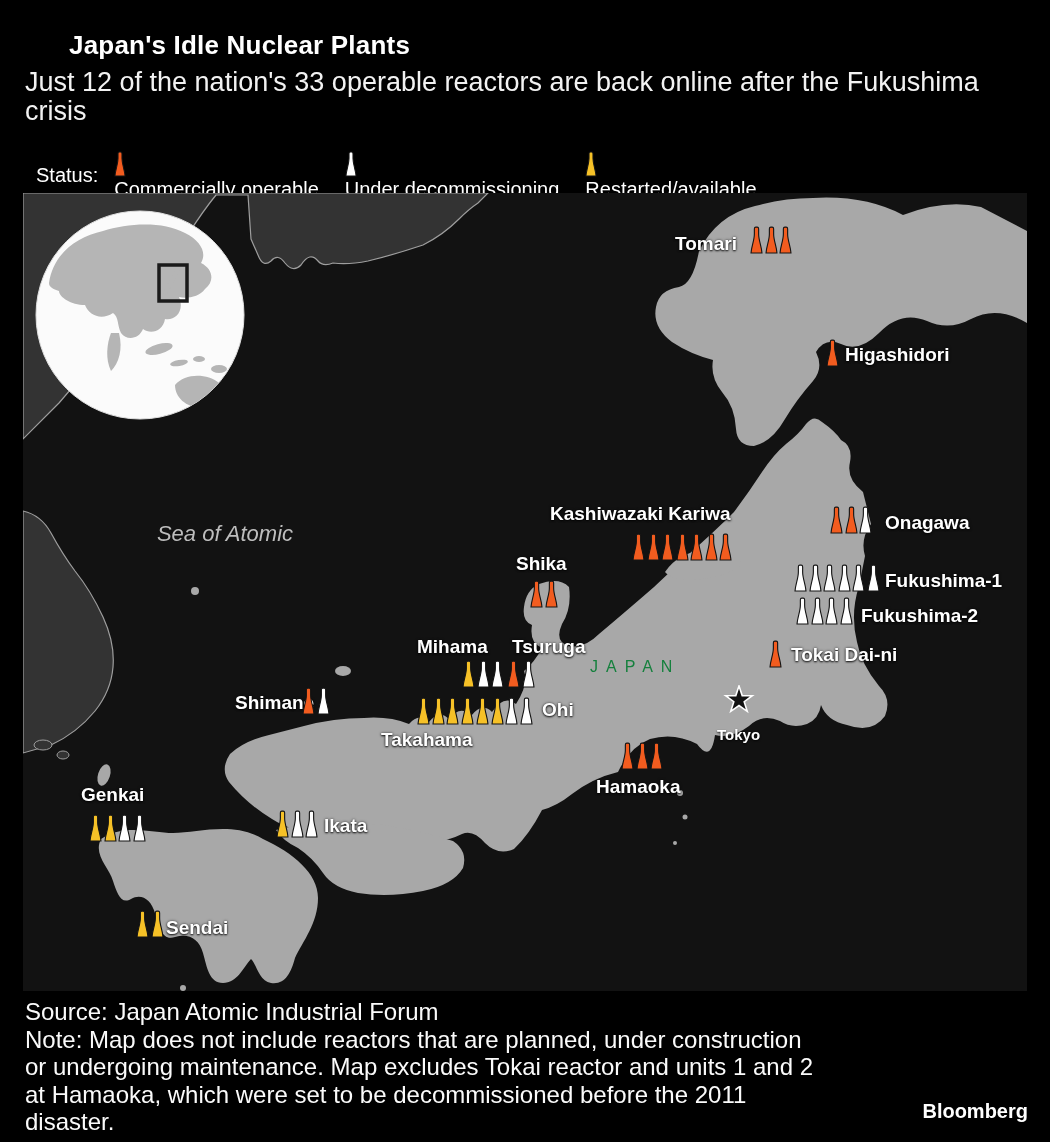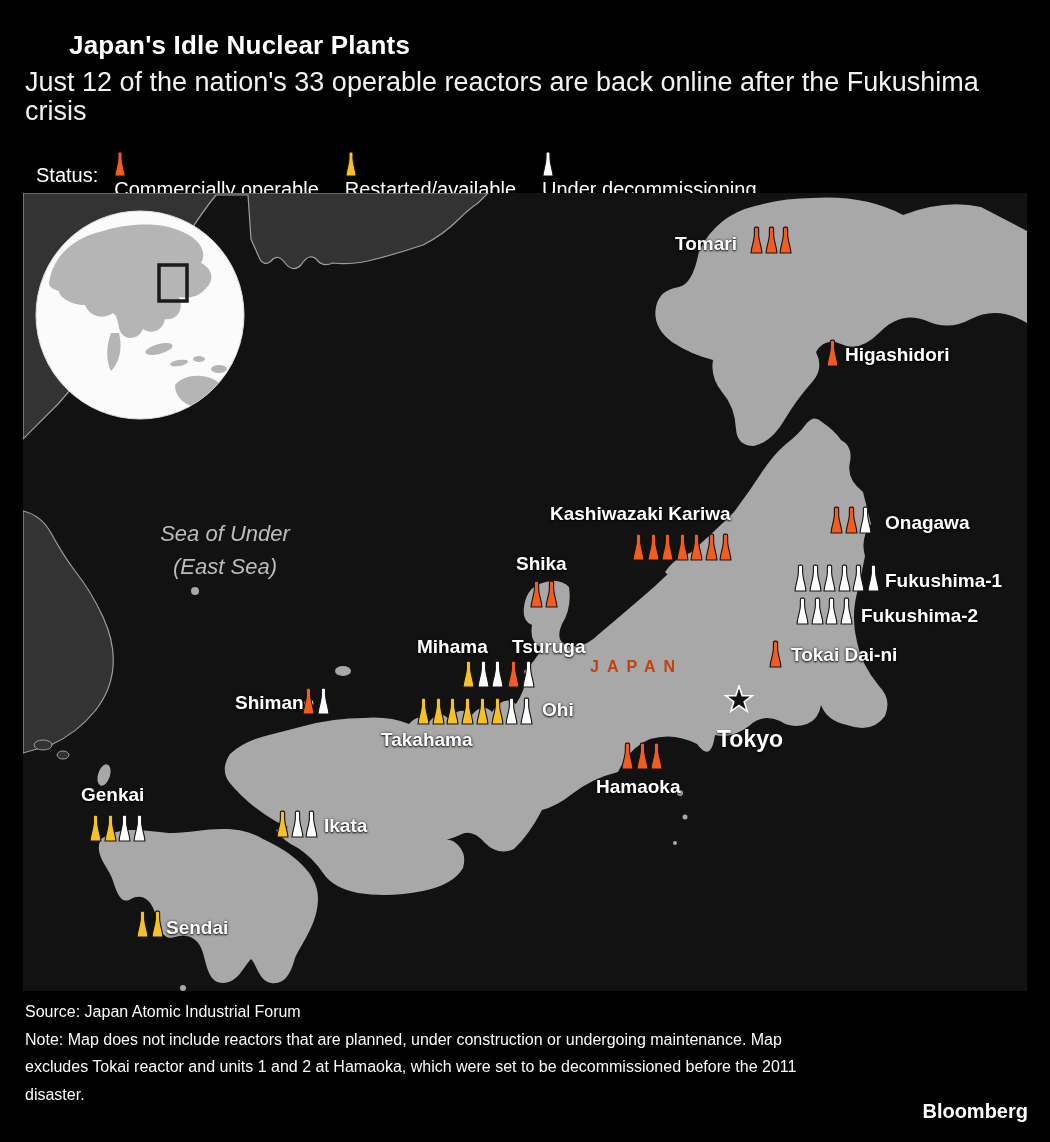--- a/index.html
+++ b/index.html
@@ -16,26 +16,26 @@
   .legend-item .ic{display:flex;margin-right:9px;}
   
   .map{left:23px;top:193px;width:1004px;height:798px;background:#121212;}
   .map svg.base{position:absolute;left:0;top:0;}
   .plant-label{position:absolute;font-size:19px;font-weight:bold;white-space:nowrap;
                color:#fff;text-shadow:0 1px 2px rgba(0,0,0,.85),0 0 3px rgba(0,0,0,.6);}
   .icon-row{position:absolute;display:flex;gap:1.5px;align-items:flex-end;}
   .sea-label{position:absolute;left:97px;top:324px;width:210px;text-align:center;
              font-size:22px;font-style:italic;color:#bdbdbd;line-height:33px;}
   .japan-label{position:absolute;left:567px;top:465px;font-size:16px;letter-spacing:8px;
-               color:#c2410c;font-weight:bold;}
-  .tokyo-label{position:absolute;left:694px;top:533px;font-size:23px;font-weight:bold;
+               color:#15803d;font-weight:normal;}
+  .tokyo-label{position:absolute;left:694px;top:533px;font-size:15px;font-weight:bold;
                text-shadow:0 1px 2px rgba(0,0,0,.85);}
   .tokyo-star{position:absolute;left:700px;top:492px;}
   
-  .footer{left:25px;top:998px;width:800px;font-size:16px;line-height:27.5px;color:#fafafa;}
+  .footer{left:25px;top:998px;width:800px;font-size:24px;line-height:27.5px;color:#fafafa;}
   .brand{right:22px;top:1100px;font-size:20px;font-weight:bold;position:absolute;}
 </style>
 </head>
 <body>
 
 <div class="abs title">Japan's Idle Nuclear Plants</div>
 <div class="abs subtitle">Just 12 of the nation's 33 operable reactors are back online after the Fukushima crisis</div>
 
 <div class="abs legend">
   <span class="status">Status:</span>
@@ -44,32 +44,32 @@
         <span class="ic">
           <svg width="12" height="28" viewBox="0 0 14 30">
             <path d="M1.1 29 C1.6 21.5 4.7 15.5 4.7 8.5 L4.7 3 Q4.7 1.1 6.3 1.1 L7.7 1.1 Q9.3 1.1 9.3 3 L9.3 8.5 C9.3 15.5 12.4 21.5 12.9 29 Z" fill="#f25c1f" stroke="#141414" stroke-width="1.2"></path>
           </svg>
         </span>
         <span>Commercially operable</span>
       </span>
       <span class="legend-item">
         <span class="ic">
           <svg width="12" height="28" viewBox="0 0 14 30">
+            <path d="M1.1 29 C1.6 21.5 4.7 15.5 4.7 8.5 L4.7 3 Q4.7 1.1 6.3 1.1 L7.7 1.1 Q9.3 1.1 9.3 3 L9.3 8.5 C9.3 15.5 12.4 21.5 12.9 29 Z" fill="#ffffff" stroke="#141414" stroke-width="1.2"></path>
+          </svg>
+        </span>
+        <span>Under decommissioning</span>
+      </span>
+      <span class="legend-item">
+        <span class="ic">
+          <svg width="12" height="28" viewBox="0 0 14 30">
             <path d="M1.1 29 C1.6 21.5 4.7 15.5 4.7 8.5 L4.7 3 Q4.7 1.1 6.3 1.1 L7.7 1.1 Q9.3 1.1 9.3 3 L9.3 8.5 C9.3 15.5 12.4 21.5 12.9 29 Z" fill="#f6c127" stroke="#141414" stroke-width="1.2"></path>
           </svg>
         </span>
         <span>Restarted/available</span>
-      </span>
-      <span class="legend-item">
-        <span class="ic">
-          <svg width="12" height="28" viewBox="0 0 14 30">
-            <path d="M1.1 29 C1.6 21.5 4.7 15.5 4.7 8.5 L4.7 3 Q4.7 1.1 6.3 1.1 L7.7 1.1 Q9.3 1.1 9.3 3 L9.3 8.5 C9.3 15.5 12.4 21.5 12.9 29 Z" fill="#ffffff" stroke="#141414" stroke-width="1.2"></path>
-          </svg>
-        </span>
-        <span>Under decommissioning</span>
       </span>
     </span>
 </div>
 
 <div class="abs map">
   <svg class="base" width="1004" height="798" viewBox="0 0 1004 798">
     <rect width="1004" height="798" fill="#121212"></rect>
 
     <path d="M0,0 H465 L455,10 Q446,16 436,26 Q420,42 400,52 Q370,62 345,68 Q325,72 310,70 Q300,74 295,68 Q287,58 278,72 Q270,80 262,70 Q255,60 248,68 Q240,75 235,62 L228,46 L225,2 L193,2 Q180,18 166,40 L96,140 L36,210 L0,246 Z" fill="#333333" stroke="#9e9e9e" stroke-width="1.2"></path>
 
@@ -111,22 +111,21 @@
         <ellipse fill="#b5b5b5" cx="196" cy="176" rx="8" ry="4"></ellipse>
         <path fill="#b5b5b5" d="M152,192 C162,180 184,180 196,190 C204,200 198,212 184,214 C166,217 152,206 152,192 Z"></path>
         <path fill="none" stroke="#b5b5b5" stroke-width="4" stroke-linecap="round" d="M142,100 C148,90 152,82 156,74"></path>
         <circle fill="#b5b5b5" cx="158" cy="70" r="2.5"></circle>
       </g>
       <rect x="136" y="72" width="28" height="36" fill="none" stroke="#1a1a1a" stroke-width="3.5"></rect>
     </g>
   </svg>
 
   <div class="sea-label">
-    <div>Sea of Under</div>
-    <div>(East Sea)</div>
+    <div>Sea of Atomic</div>
   </div>
   <div class="japan-label">JAPAN</div>
 
   <svg class="tokyo-star" width="32" height="30" viewBox="0 0 30 30">
     <polygon points="15,1 18.2,10.6 28.3,10.7 20.2,16.7 23.2,26.3 15,20.5 6.8,26.3 9.8,16.7 1.7,10.7 11.8,10.6" fill="#121212" stroke="#ffffff" stroke-width="1.6"></polygon>
   </svg>
   <div class="tokyo-label">Tokyo</div>
 
   <div id="plant-layer" style="position:absolute;left:0;top:0;width:100%;height:100%;">
       <div class="plant-label" style="left: 652px; top: 40px;">Tomari</div>

